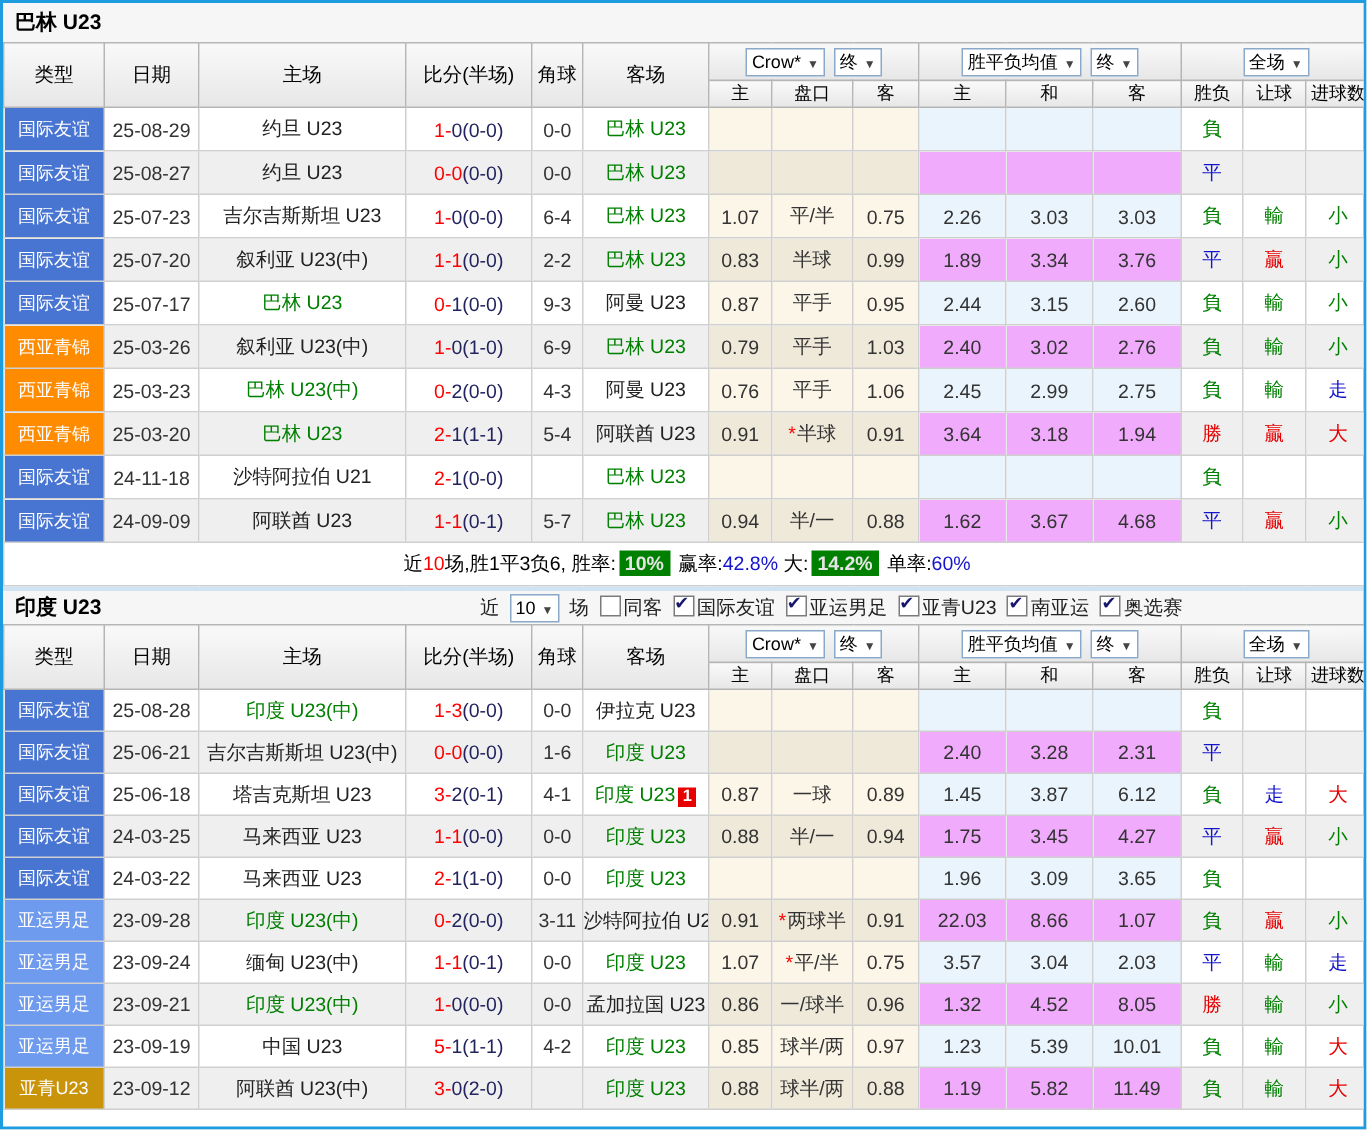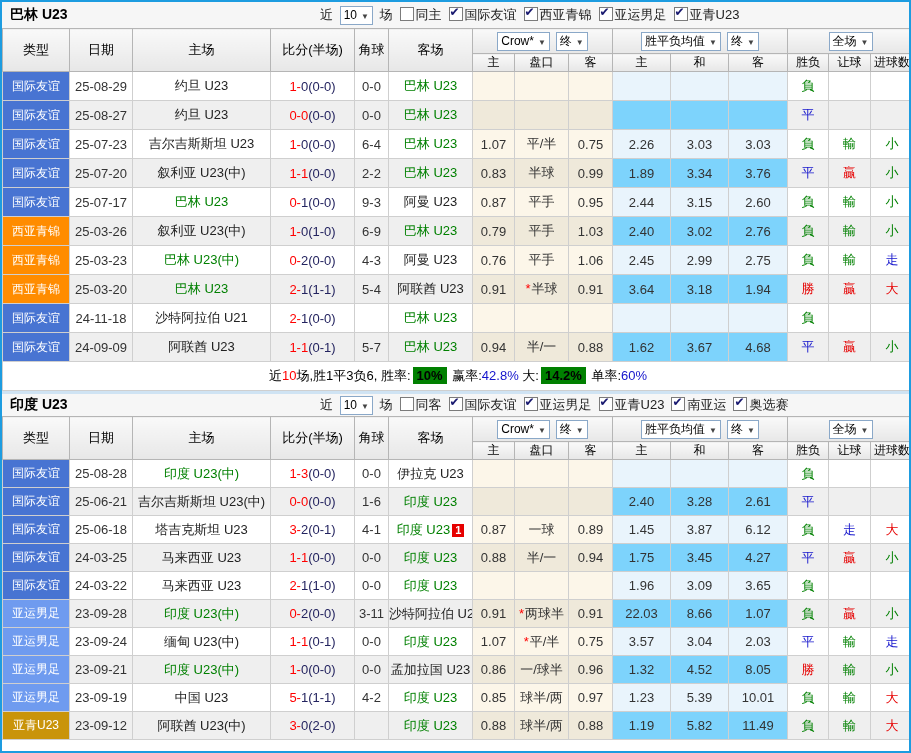--- a/index.html
+++ b/index.html
@@ -28,40 +28,39 @@
   
   table{border-collapse:collapse;table-layout:fixed;width:100%;}
   thead th{border:1px solid #b5b5b5;background:linear-gradient(#f9f9f9,#e7e7e7);font-weight:normal;
            font-size:13px;color:#000;padding:0;overflow:hidden;white-space:nowrap;}
   thead tr.h1 th{height:24px;} thead tr.h2 th{height:16px;font-size:12px;}
   tbody td{border:1px solid #cfcfcf;text-align:center;font-size:13px;color:#333;padding:0;
            overflow:hidden;white-space:nowrap;}
   .sec0 tbody td{height:28px;} .sec1 tbody td{height:27px;}
   tr.even td{background:#efefef;}
   td.odds{background:#fcf6e9;} tr.even td.odds{background:#efe9da;}
-  td.avg{background:#e9f4fc;} tr.even td.avg{background:#7dd3fc;}
+  td.avg{background:#e9f4fc;} tr.even td.avg{background:#f0abfc;}
   td.typecell{color:#fff;font-size:12px;}
   .teamtxt{color:#222;} .teamtxt.green{color:#008000;}
   .redcard{display:inline-block;background:#e60000;color:#fff;font-size:11px;font-weight:bold;
            padding:0 3px;margin-left:2px;line-height:13px;}
   .star{color:#ff0000;margin-right:1px;}
   td.sumcell{height:23px;background:#fff;font-size:13px;color:#000;}
-  .badge{background:#008000;color:#000000;font-weight:bold;padding:1px 4px;margin:0 2px;}
+  .badge{background:#008000;color:#e5e5e5;font-weight:bold;padding:1px 4px;margin:0 2px;}
   .t-red{color:#ff0000;} .t-blue{color:#1414cc;}
   .divider{height:3px;background:#cfe3f3;}
 </style>
 </head>
 <body>
 
 <div class="app">
 
   <div class="section sec0">
     <div class="sechead">
       <span class="team">巴林 U23</span>
-      <span class="filters"><span>近 </span><span class="selbox"><span>10</span><span class="arr">▼</span></span><span> 场</span><span class="cb"></span><span>同主</span><span class="cb ck"></span><span>国际友谊</span><span class="cb ck"></span><span>西亚青锦</span><span class="cb ck"></span><span>亚运男足</span><span class="cb ck"></span><span>亚青U23</span></span>
     </div>
     <table>
         <colgroup>
           <col style="width: 67px;">
           <col style="width: 63px;">
           <col style="width: 138px;">
           <col style="width: 84px;">
           <col style="width: 34px;">
           <col style="width: 84px;">
           <col style="width: 42px;">
@@ -348,21 +347,21 @@
             <td>25-06-21</td>
             <td><span class="teamtxt">吉尔吉斯斯坦 U23(中)</span></td>
             <td><span style="color: rgb(255, 0, 0);">0-0</span><span style="color: rgb(35, 35, 95);">(0-0)</span></td>
             <td>1-6</td>
             <td><span class="teamtxt green">印度 U23</span></td>
             <td class="odds"></td>
             <td class="odds"></td>
             <td class="odds"></td>
             <td class="avg">2.40</td>
             <td class="avg">3.28</td>
-            <td class="avg">2.61</td>
+            <td class="avg">2.31</td>
             <td><span style="color: rgb(20, 20, 204);">平</span></td>
             <td></td>
             <td></td>
           </tr>
           <tr>
             <td class="typecell" style="background: rgb(72, 116, 210);">国际友谊</td>
             <td>25-06-18</td>
             <td><span class="teamtxt">塔吉克斯坦 U23</span></td>
             <td><span style="color: rgb(255, 0, 0);">3-</span><span style="color: rgb(35, 35, 95);">2(0-1)</span></td>
             <td>4-1</td>

